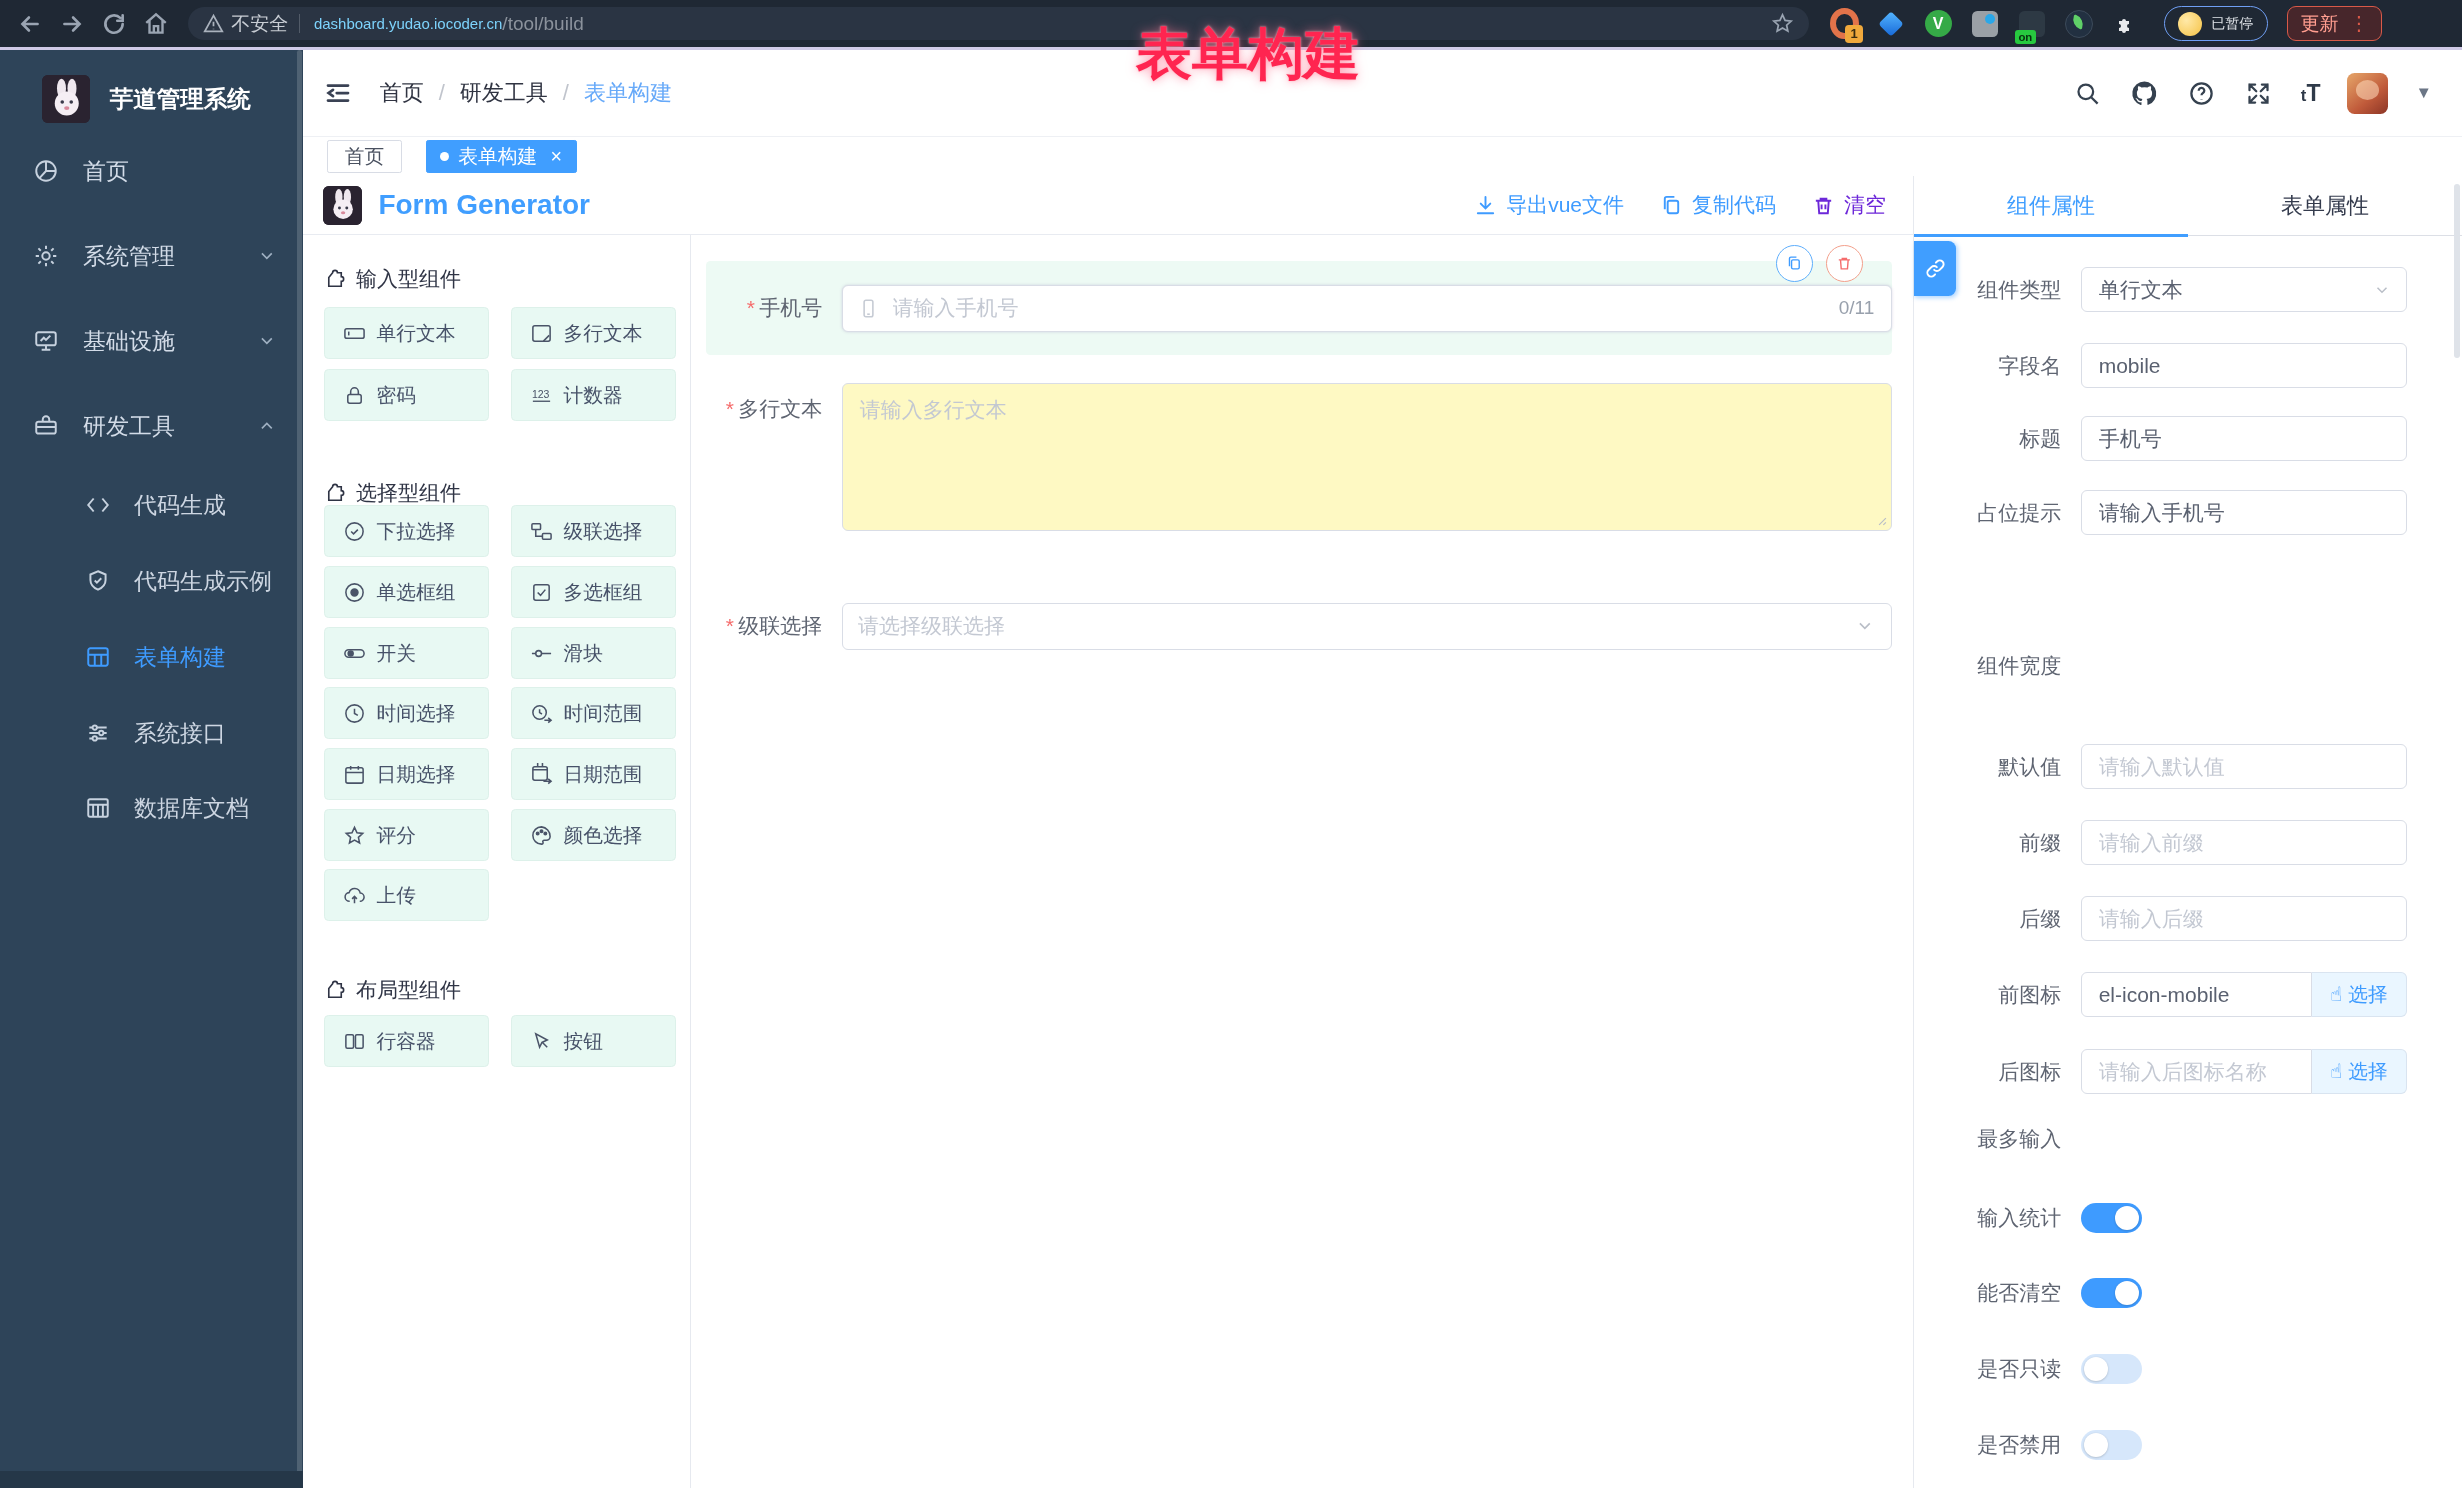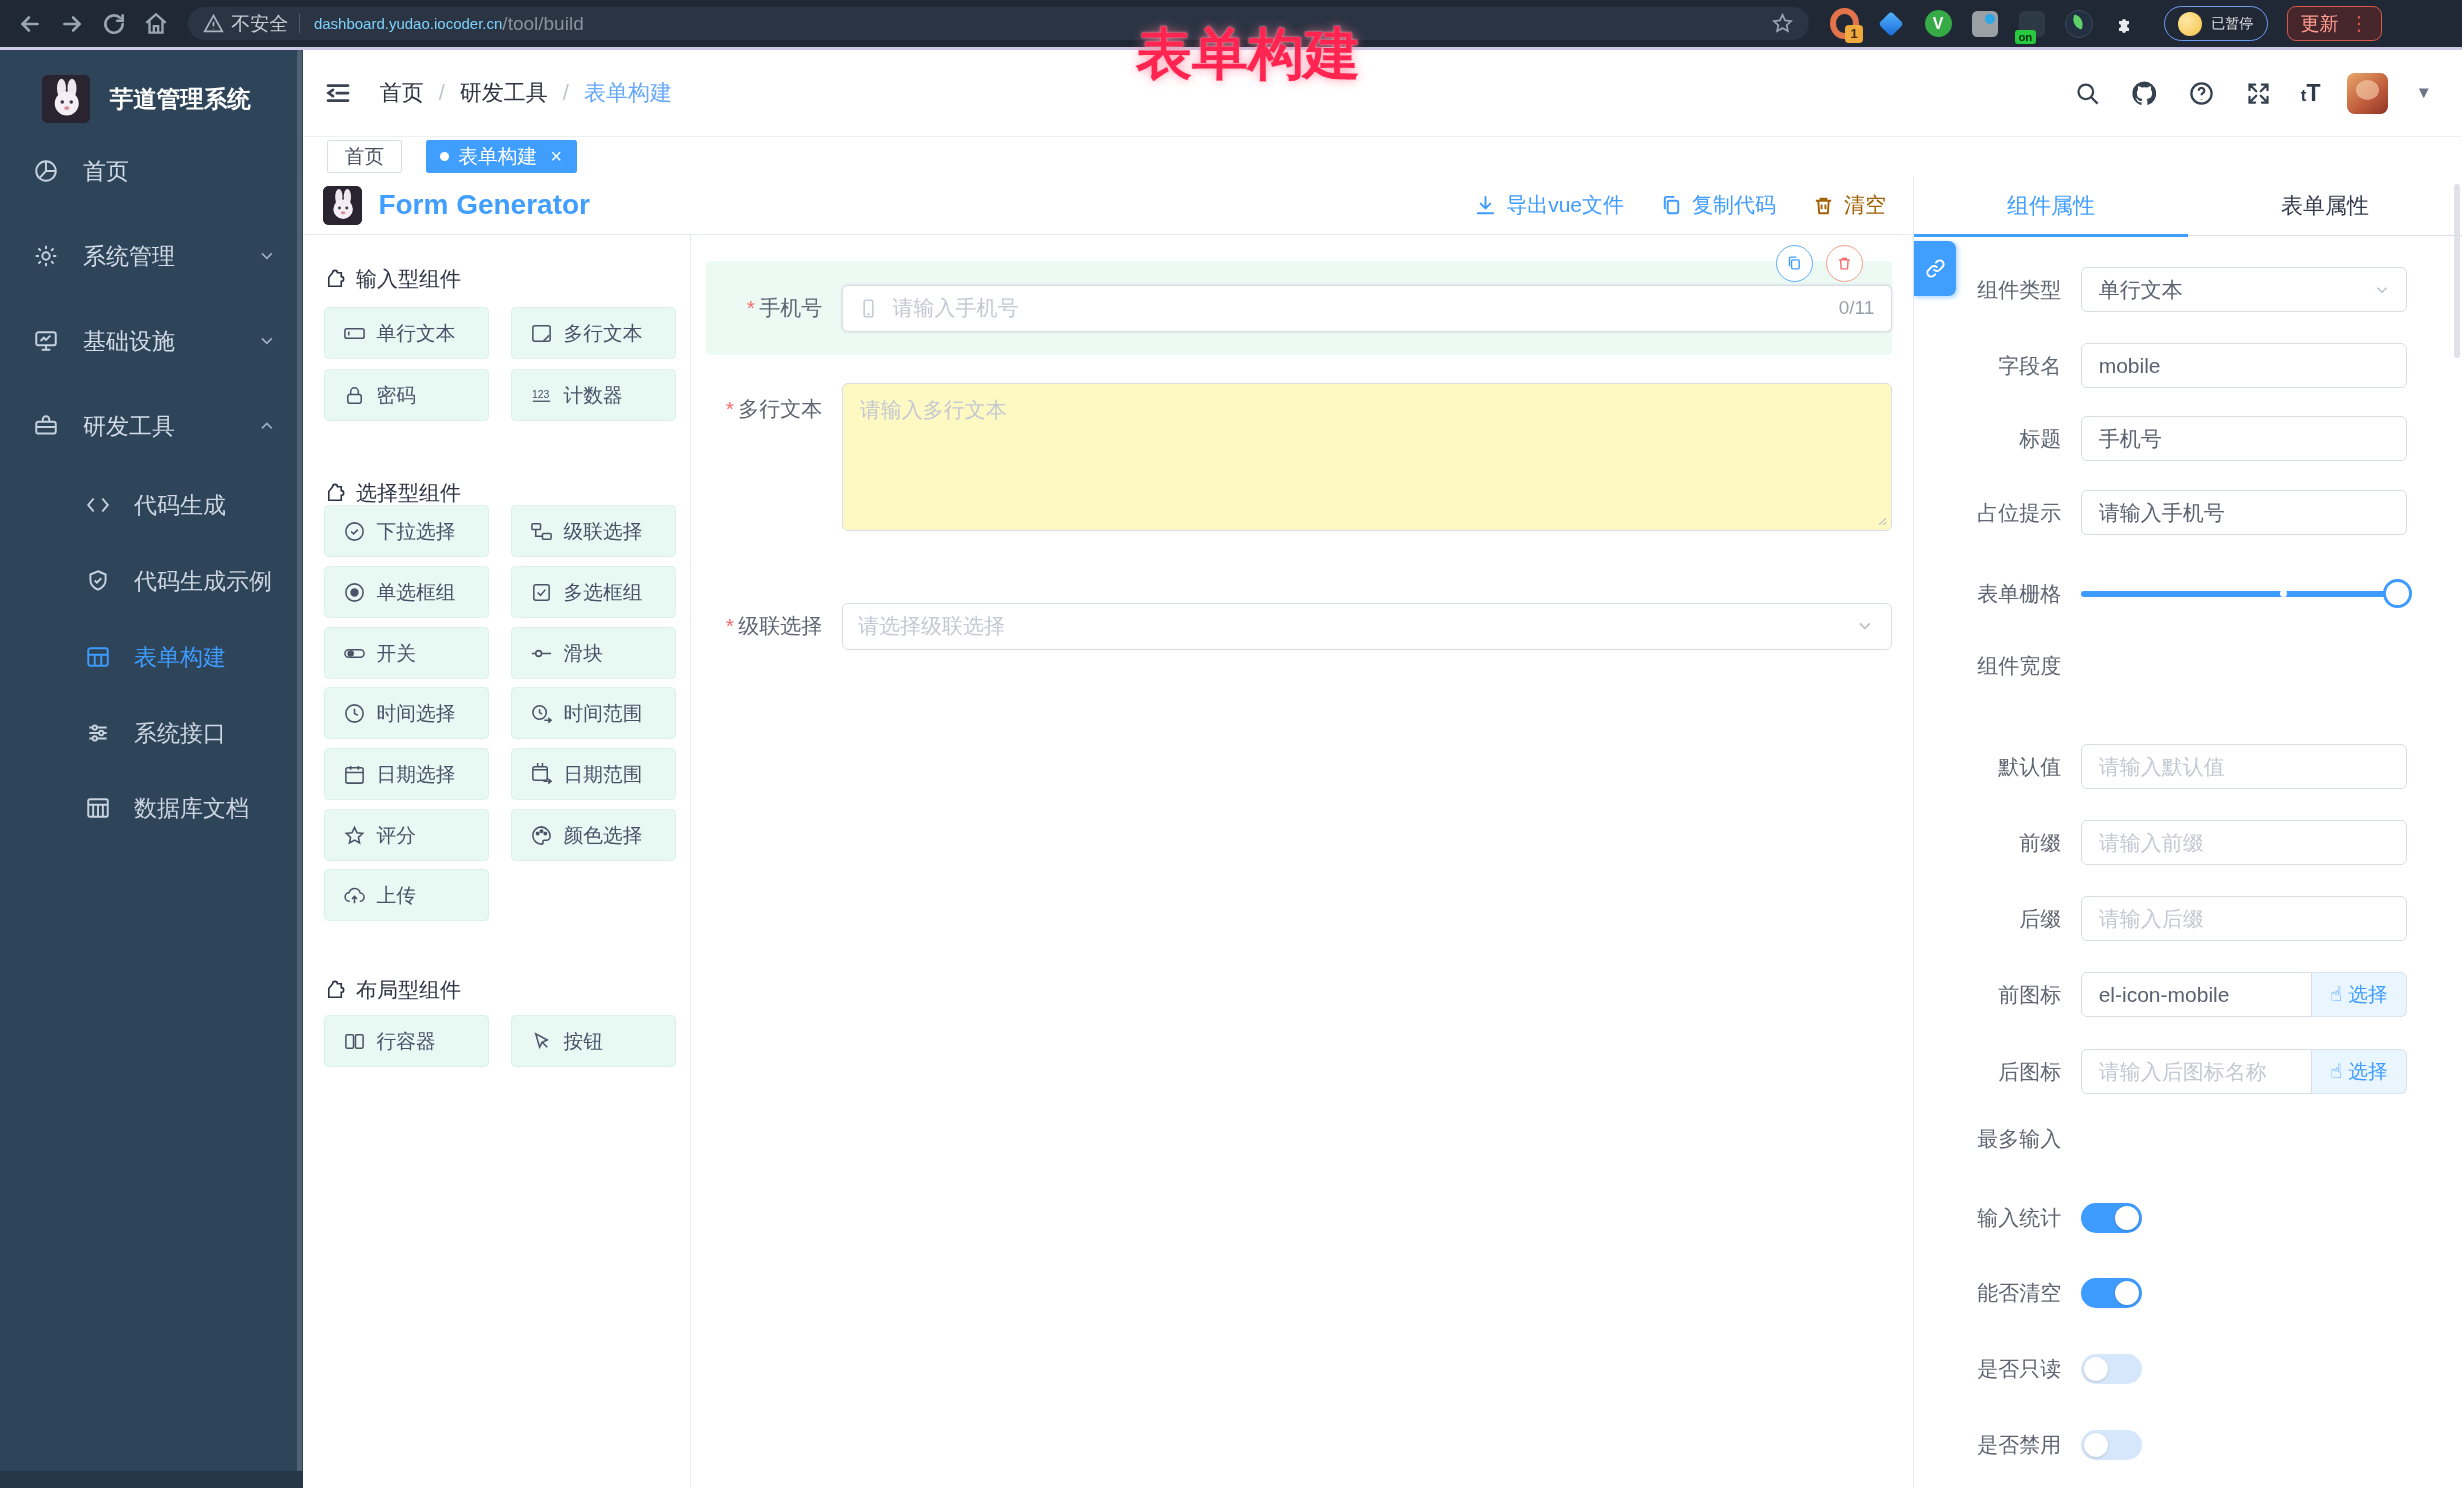--- a/index.html
+++ b/index.html
@@ -78,21 +78,21 @@
   font-size:19.7px;padding:0 16.7px;margin-left:24px;box-sizing:border-box;border-radius:2.3px}
 .tag.active{background:#409eff;border-color:#409eff;color:#fff;padding:0 13.6px;gap:9px}
 .tag .dot{width:9px;height:9px;border-radius:50%;background:#fff}
 .tag .x{font-size:19.7px;margin-left:4.5px;line-height:1}
 
 .fgheader{position:absolute;left:303px;top:176px;width:1610px;height:59px;background:#fff;border-bottom:0.8px solid #e8ebf1;display:flex;align-items:center;box-sizing:border-box}
 .fgheader .limg{width:39px;height:39px;border-radius:6px;background:#2a2330;margin-left:19.7px;overflow:hidden;flex:none}
 .fgtitle{color:#409eff;font-size:28px;font-weight:bold;margin-left:16.7px}
 .fgactions{margin-left:auto;display:flex;align-items:center;gap:36px;margin-right:27px}
 .fgbtn{display:flex;align-items:center;gap:9px;font-size:21px;color:#3e9bff;cursor:pointer}
-.fgbtn.red{color:#a16207}
+.fgbtn.red{color:#6d28d9}
 
 .components{position:absolute;left:303px;top:235px;width:388px;height:1253px;background:#fff;border-right:0.8px solid #e6e9ef;box-sizing:border-box}
 .sechead{position:absolute;left:21px;display:flex;align-items:center;gap:9px;font-size:21px;color:#2f3445}
 .citem{position:absolute;height:52px;background:#e8f9f3;border:0.8px solid #ddf1ea;border-radius:4.5px;
   display:flex;align-items:center;gap:10.6px;padding-left:18px;box-sizing:border-box;font-size:19.7px;color:#475269;cursor:grab}
 .cc1{left:21px;width:165px}
 .cc2{left:208px;width:165px}
 .cicon{color:#4a5468;flex:none}
 
 .canvas{position:absolute;left:691px;top:235px;width:1222px;height:1253px;background:#fff}
@@ -734,31 +734,20 @@
       </div>
   </div>
 
   <div class="prow" style="top:314px">
     <div class="plabel">占位提示</div>
     <div class="pctl">
         <input class="pinp" value="请输入手机号" style="">
       </div>
   </div>
 
-  <div class="prow" style="top:395px">
-    <div class="plabel">表单栅格</div>
-    <div class="pctl">
-      <div class="slider">
-        <div class="strack">
-          <div class="sdot"></div>
-          <div class="sknob"></div>
-        </div>
-      </div>
-    </div>
-  </div>
 
   <div class="prow" style="top:476px">
     <div class="plabel">组件宽度</div>
   </div>
 
   <div class="prow" style="top:568px">
     <div class="plabel">默认值</div>
     <div class="pctl">
         <input class="pinp" placeholder="请输入默认值" style="">
       </div>

